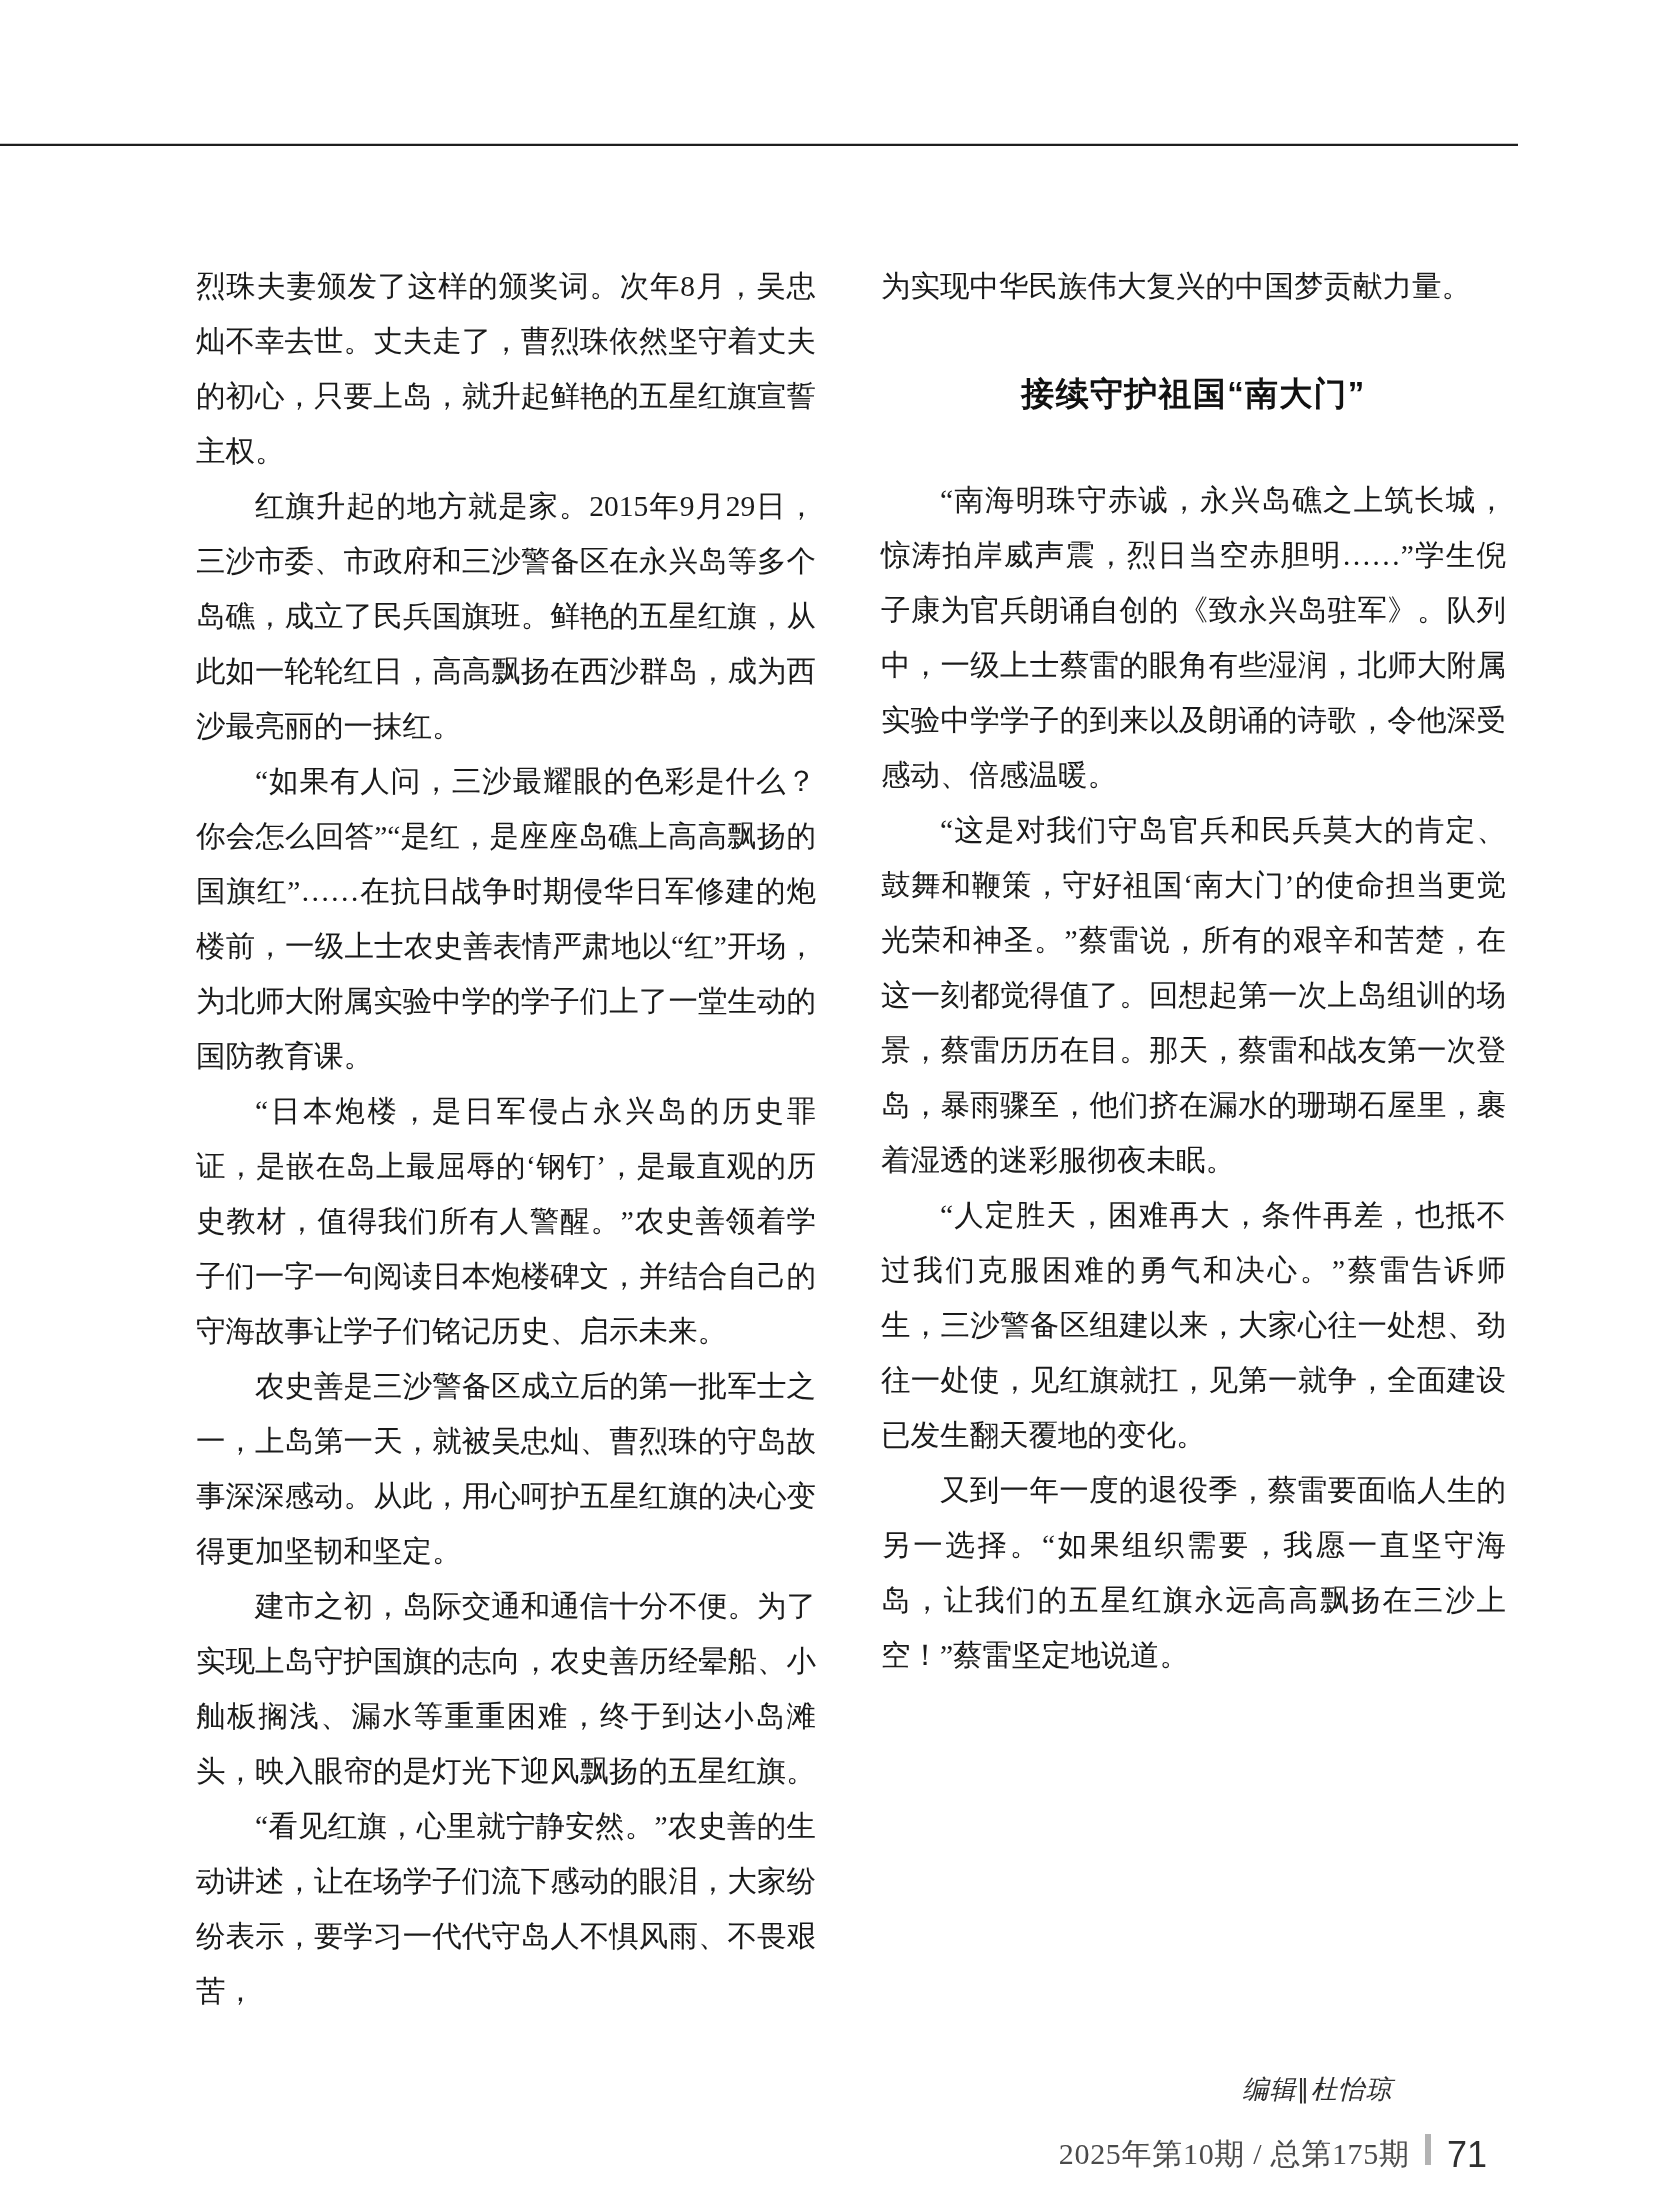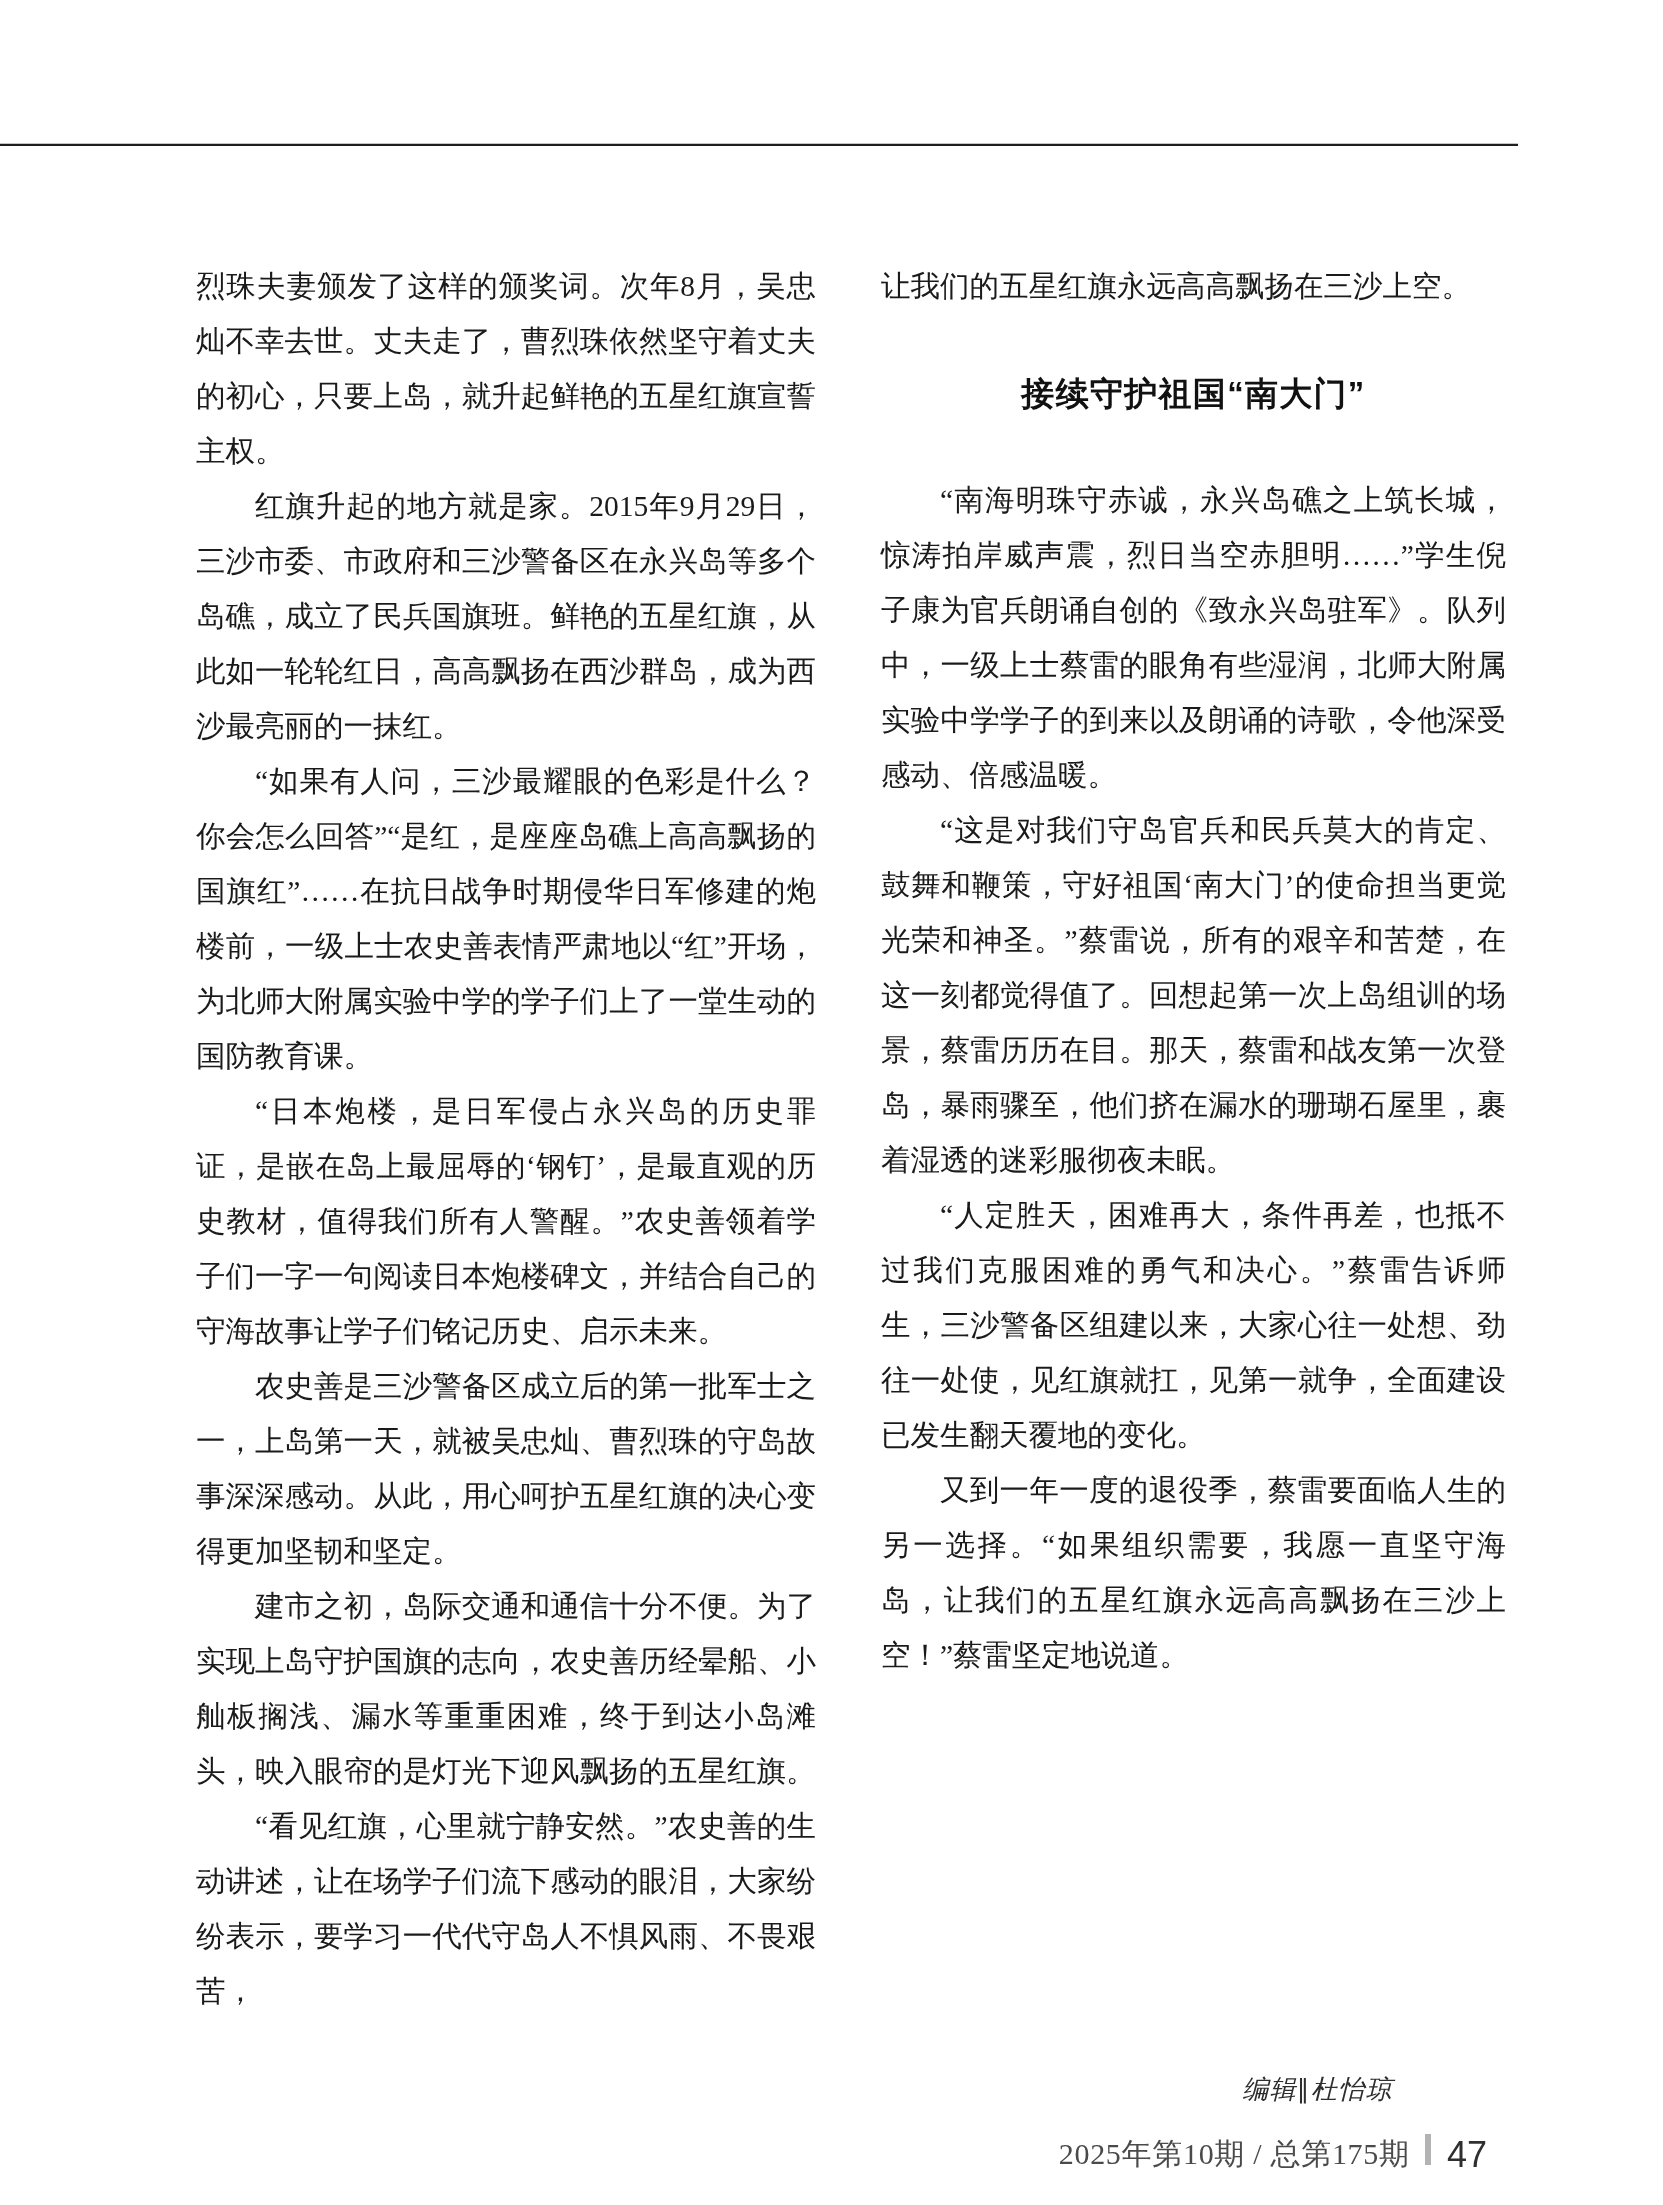--- a/index.html
+++ b/index.html
@@ -108,31 +108,31 @@
     <section class="column column-left" id="col-left">
         <p class="body-paragraph">烈珠夫妻颁发了这样的颁奖词。次年8月，吴忠灿不幸去世。丈夫走了，曹烈珠依然坚守着丈夫的初心，只要上岛，就升起鲜艳的五星红旗宣誓主权。</p>
         <p class="body-paragraph indent">红旗升起的地方就是家。2015年9月29日，三沙市委、市政府和三沙警备区在永兴岛等多个岛礁，成立了民兵国旗班。鲜艳的五星红旗，从此如一轮轮红日，高高飘扬在西沙群岛，成为西沙最亮丽的一抹红。</p>
         <p class="body-paragraph indent">“如果有人问，三沙最耀眼的色彩是什么？你会怎么回答”“是红，是座座岛礁上高高飘扬的国旗红”……在抗日战争时期侵华日军修建的炮楼前，一级上士农史善表情严肃地以“红”开场，为北师大附属实验中学的学子们上了一堂生动的国防教育课。</p>
         <p class="body-paragraph indent">“日本炮楼，是日军侵占永兴岛的历史罪证，是嵌在岛上最屈辱的‘钢钉’，是最直观的历史教材，值得我们所有人警醒。”农史善领着学子们一字一句阅读日本炮楼碑文，并结合自己的守海故事让学子们铭记历史、启示未来。</p>
         <p class="body-paragraph indent">农史善是三沙警备区成立后的第一批军士之一，上岛第一天，就被吴忠灿、曹烈珠的守岛故事深深感动。从此，用心呵护五星红旗的决心变得更加坚韧和坚定。</p>
         <p class="body-paragraph indent">建市之初，岛际交通和通信十分不便。为了实现上岛守护国旗的志向，农史善历经晕船、小舢板搁浅、漏水等重重困难，终于到达小岛滩头，映入眼帘的是灯光下迎风飘扬的五星红旗。</p>
         <p class="body-paragraph indent">“看见红旗，心里就宁静安然。”农史善的生动讲述，让在场学子们流下感动的眼泪，大家纷纷表示，要学习一代代守岛人不惧风雨、不畏艰苦，</p>
       </section>
     <section class="column column-right" id="col-right">
-        <p class="body-paragraph">让我们的五星红旗永远高高飘扬在三沙上空。</p>
+        <p class="body-paragraph">为实现中华民族伟大复兴的中国梦贡献力量。</p>
         <h2 class="section-heading">接续守护祖国“南大门”</h2>
         <p class="body-paragraph indent">“南海明珠守赤诚，永兴岛礁之上筑长城，惊涛拍岸威声震，烈日当空赤胆明……”学生倪子康为官兵朗诵自创的《致永兴岛驻军》。队列中，一级上士蔡雷的眼角有些湿润，北师大附属实验中学学子的到来以及朗诵的诗歌，令他深受感动、倍感温暖。</p>
         <p class="body-paragraph indent">“这是对我们守岛官兵和民兵莫大的肯定、鼓舞和鞭策，守好祖国‘南大门’的使命担当更觉光荣和神圣。”蔡雷说，所有的艰辛和苦楚，在这一刻都觉得值了。回想起第一次上岛组训的场景，蔡雷历历在目。那天，蔡雷和战友第一次登岛，暴雨骤至，他们挤在漏水的珊瑚石屋里，裹着湿透的迷彩服彻夜未眠。</p>
         <p class="body-paragraph indent">“人定胜天，困难再大，条件再差，也抵不过我们克服困难的勇气和决心。”蔡雷告诉师生，三沙警备区组建以来，大家心往一处想、劲往一处使，见红旗就扛，见第一就争，全面建设已发生翻天覆地的变化。</p>
         <p class="body-paragraph indent">又到一年一度的退役季，蔡雷要面临人生的另一选择。“如果组织需要，我愿一直坚守海岛，让我们的五星红旗永远高高飘扬在三沙上空！”蔡雷坚定地说道。</p>
       </section>
   </main>
 
   <div class="editor-line">编辑∥杜怡琼</div>
 
   <div class="issue-line">
     <span class="issue-text">2025年第10期 / 总第175期</span>
     <span class="footer-divider"></span>
-    <span class="page-number">47</span>
+    <span class="page-number">71</span>
   </div>
 
 </div>
 
 
 </body></html>

